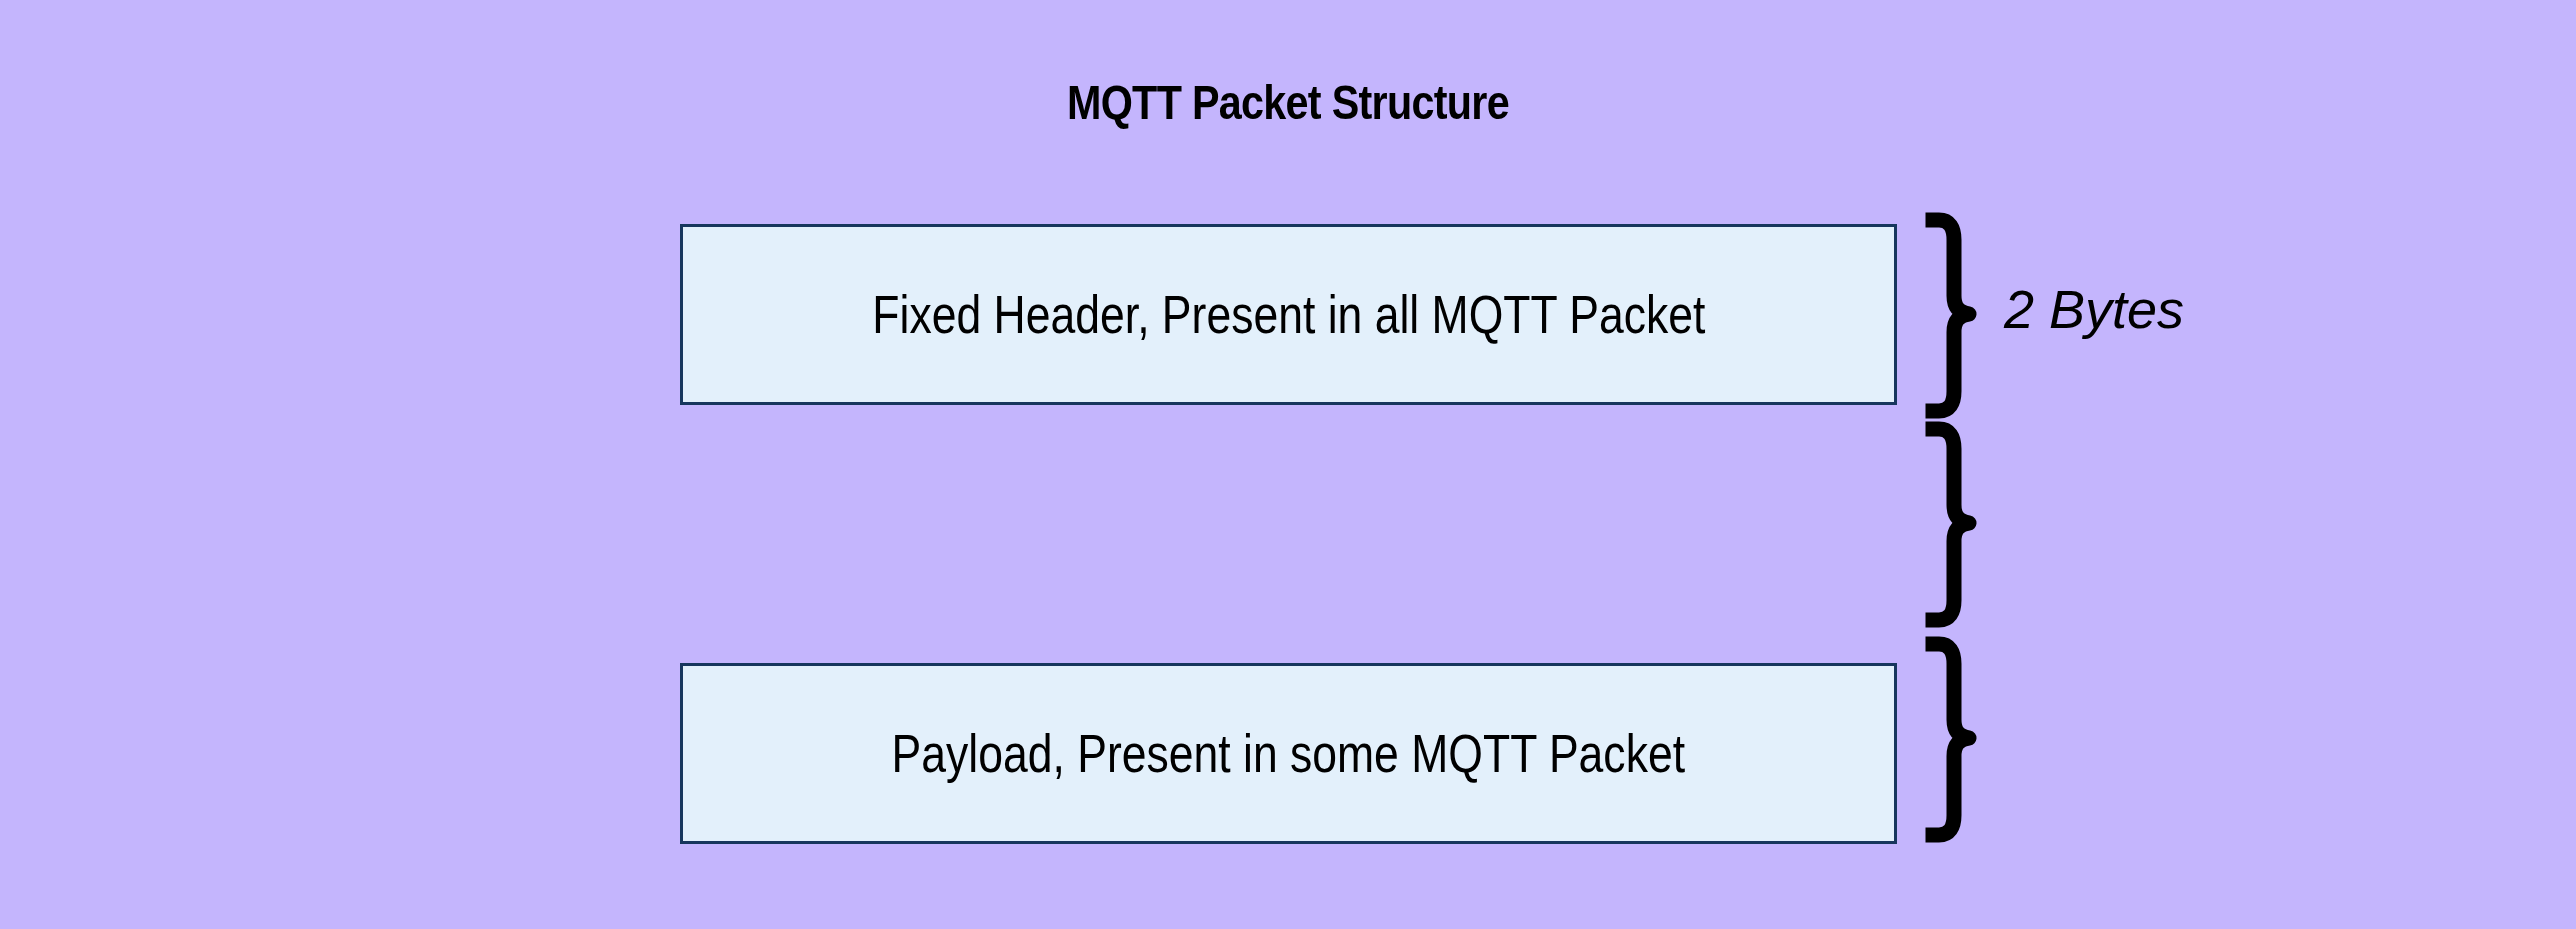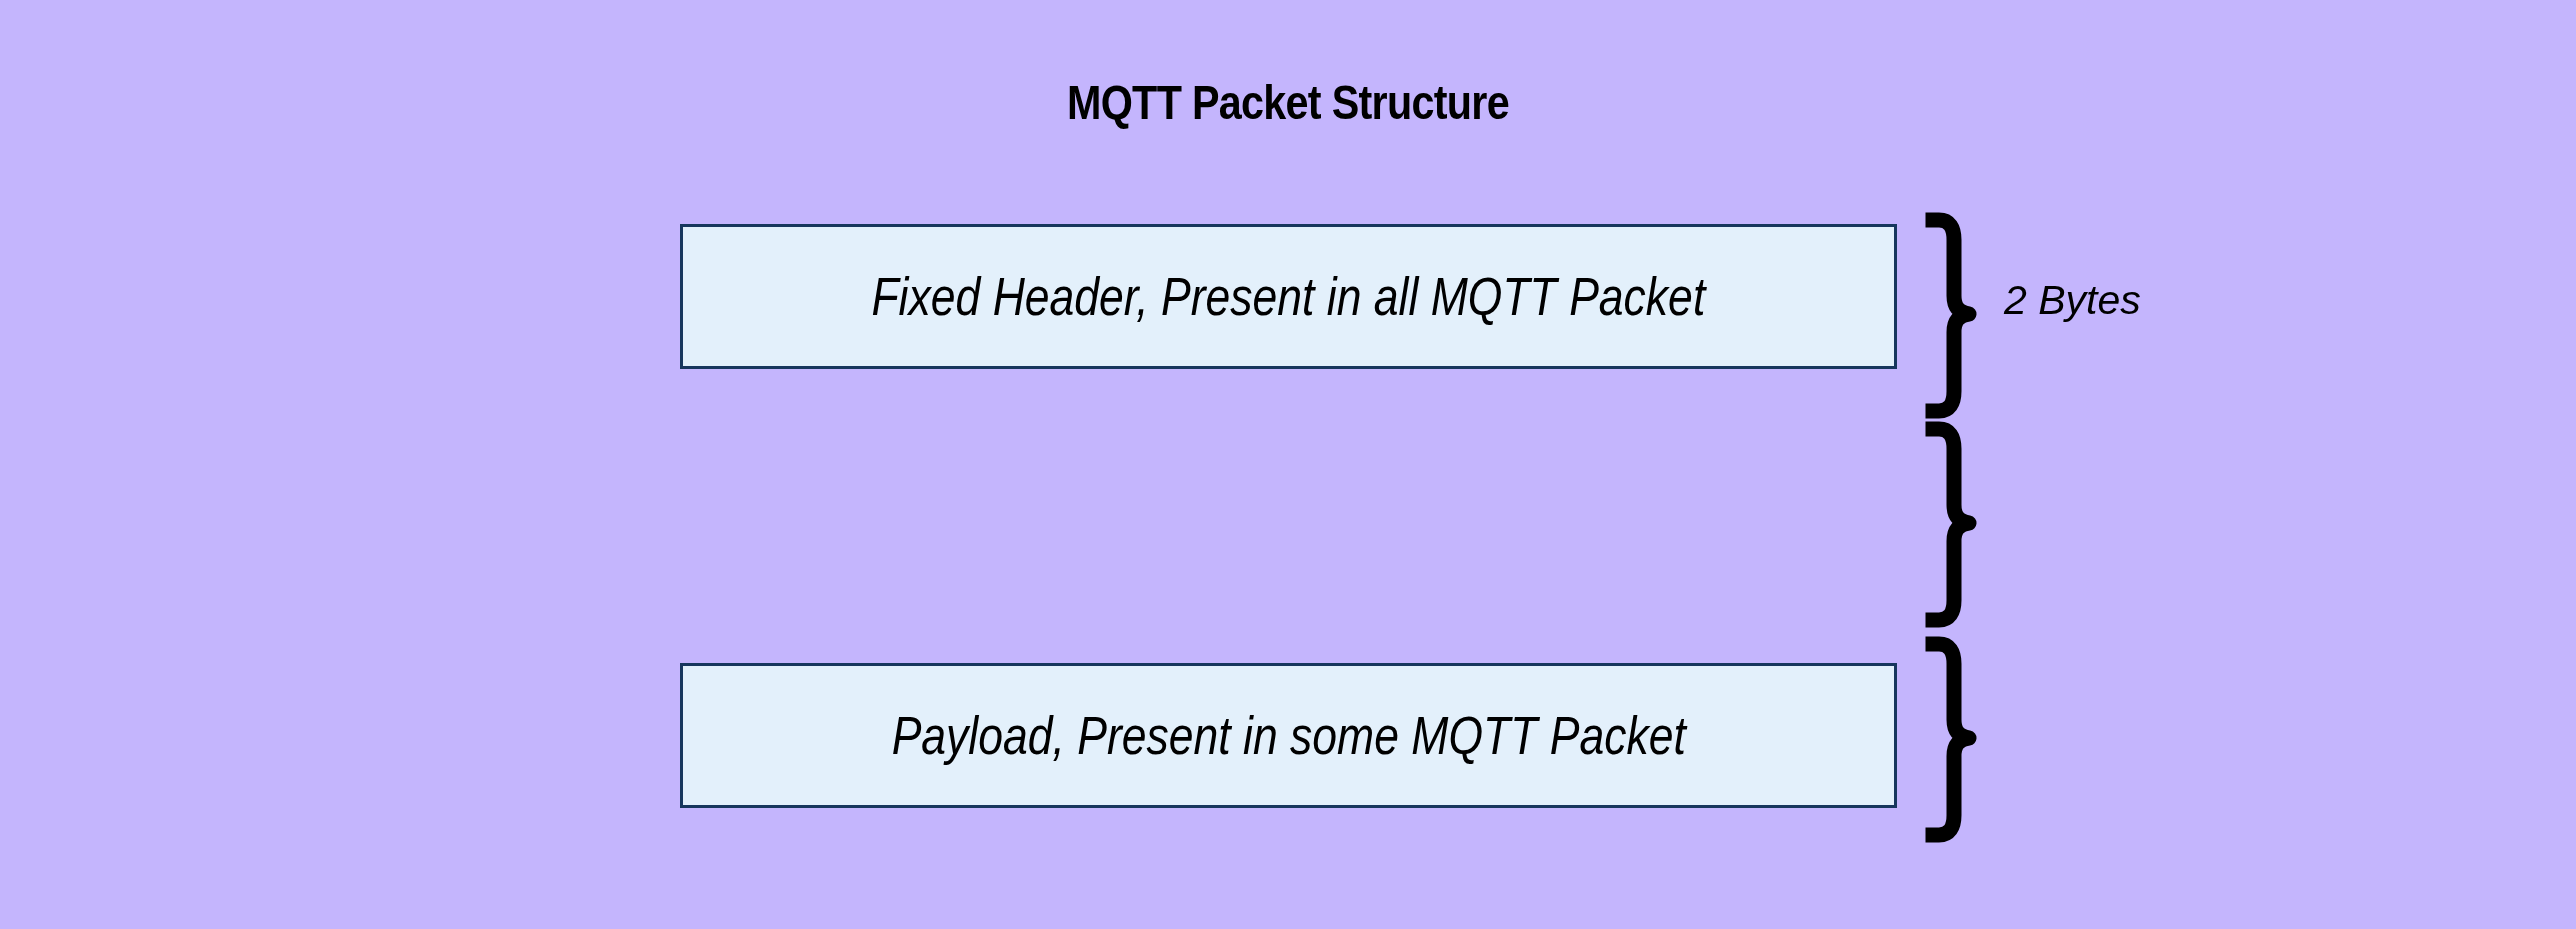--- a/index.html
+++ b/index.html
@@ -35,28 +35,27 @@
     transform-origin: 50% 50%;
     white-space: nowrap;
     line-height: 1;
   }
 
   
   .packet-box {
     position: absolute;
     left: 680px;
     width: 1217px;
-    height: 145px;
+    height: 181px;
     box-sizing: border-box;
     background: #E3F0FB;
     border: 3.8px solid #17365D;
     display: flex;
     align-items: center;
     justify-content: center;
-    font-style: italic;
   }
   .packet-box-label {
     font-family: "Liberation Sans", sans-serif;
     font-size: 53px;
     font-weight: normal;
     color: #000000;
     white-space: nowrap;
     transform: scaleX(0.84);
     transform-origin: 50% 50%;
     line-height: 1.05;
@@ -82,21 +81,21 @@
   #brace-1 { top: 423px; height: 203px; }
   #brace-2 { top: 638px; height: 203px; }
 
   
   .annotation {
     position: absolute;
     left: 2004px;
     width: 530px;
     font-family: "Liberation Sans", sans-serif;
     font-style: italic;
-    font-size: 41px;
+    font-size: 54px;
     color: #000000;
     line-height: 1.30;
     text-align: left;
     white-space: pre-line;
   }
   #annotation-0 { top: 274px; }
   #annotation-1 { top: 465px; }
   #annotation-2 { top: 682px; }
 </style>
 </head>

